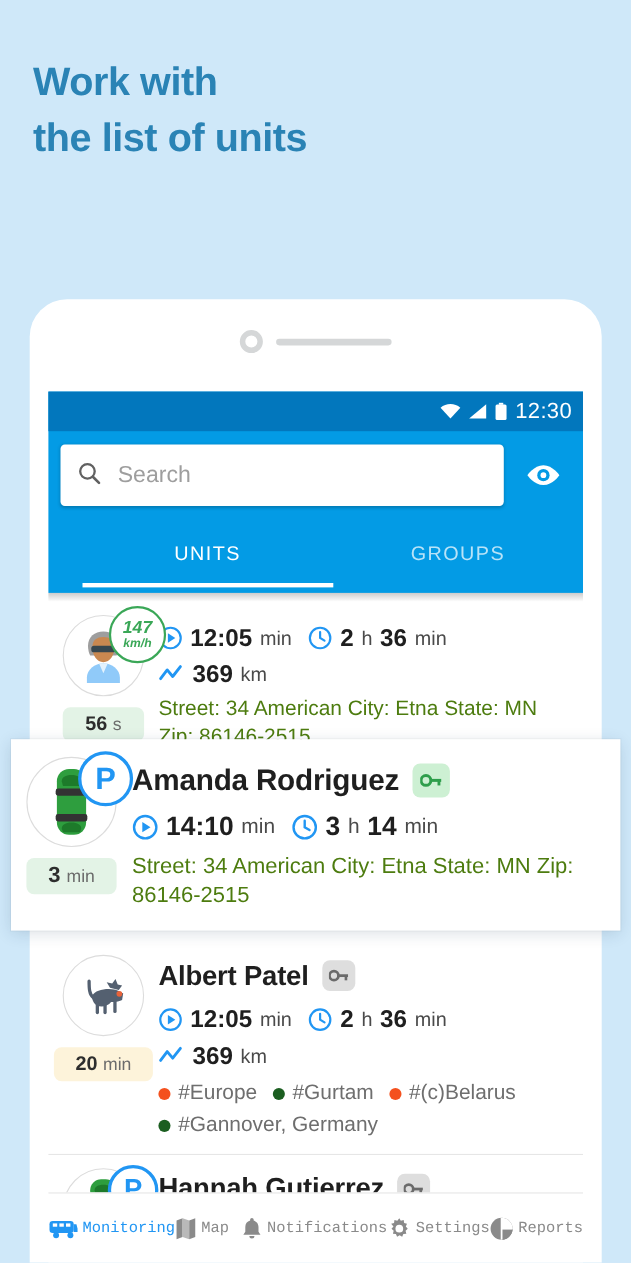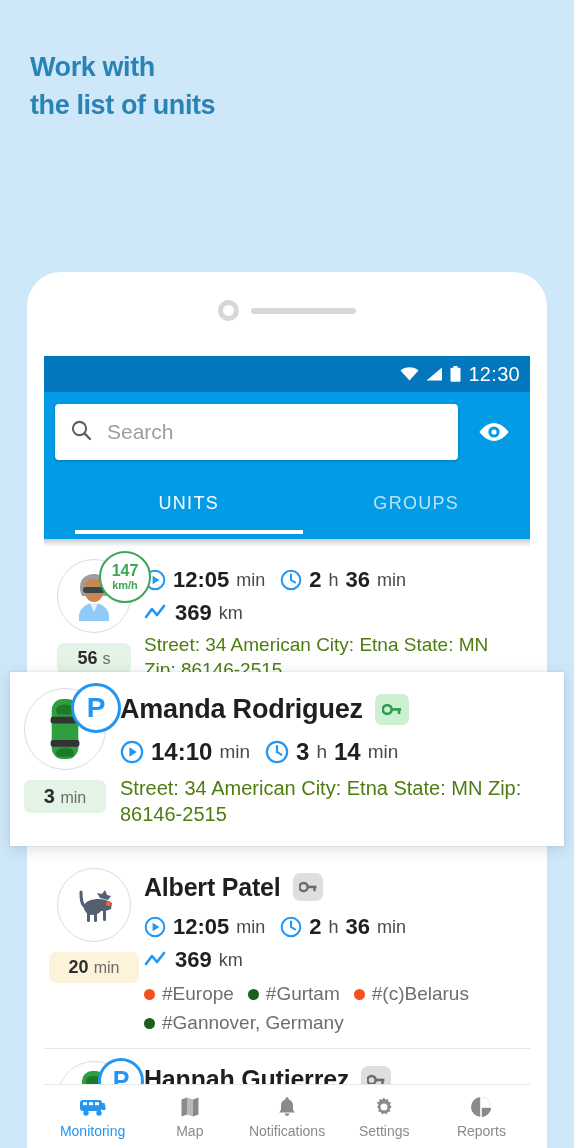--- a/index.html
+++ b/index.html
@@ -7,21 +7,21 @@
     width: 574px; height: 1148px;
     background: #cfe8f9;
     font-family: "Liberation Sans", sans-serif;
     overflow: hidden;
   }
   #root { position: relative; width: 574px; height: 1148px; background: #cfe8f9; }
 
   
   .headline {
     position: absolute; left: 30px; top: 48px; width: 500px;
-    font-size: 27px; font-weight: bold; line-height: 1.42;
+    font-size: 36px; font-weight: bold; line-height: 1.42;
     color: #2a83b5; letter-spacing: -0.4px;
   }
   .headline .l2 { display: block; }
 
   
   .phone {
     position: absolute; left: 27px; top: 272px; width: 520px; height: 876px;
     background: #ffffff;
     border-radius: 34px 34px 0 0;
     overflow: hidden;
@@ -132,22 +132,22 @@
   .hicard .uname { font-size: 27px; }
   .hicard .addr { font-size: 20px; }
 
   
   .bottomnav {
     position: absolute; left: 17px; bottom: 0; width: 486px; height: 64px;
     background: #fff; border-top: 1px solid #e6e6e6;
     display: flex; align-items: center;
   }
   .nav-item {
-    flex: 1 1 20%; display: flex; flex-direction: column; align-items: center; gap: 4px;
-    color: #8a8a8a; font-size: 14px;
+    flex: 1 1 20%; display: flex; flex-direction: row; align-items: center; gap: 4px;
+    color: #8a8a8a; font-size: 14px; font-family: Liberation Mono, monospace;
   }
   .nav-item.active { color: #2196f3; }
   .nav-ic { height: 24px; display: flex; align-items: center; }
 </style>
 </head>
 <body>
 
 <div id="root">
 
   <div class="headline">
@@ -452,21 +452,21 @@
               <rect x="11" y="10.2" width="10" height="1.6" fill="#fff"></rect>
             </svg>
         </span>
         <span>Reports</span>
       </div>
     </div>
 
   </div>
 
   <div style="position:absolute;left:99px;top:551px;width:52px;height:52px;">
-    <div class="badge-speed" style="position:static;width:52px;height:52px;">
+    <div class="badge-speed" style="position:static;width:52px;height:52px;font-style:italic;">
       <span class="v">147</span>
       <span class="u">km/h</span>
     </div>
   </div>
 
   <div class="hicard">
     <div class="row-main">
       <div class="av-col">
         <div class="avatar" style="width:82px;height:82px;">
           <svg width="34" height="62" viewBox="0 0 30 56">

